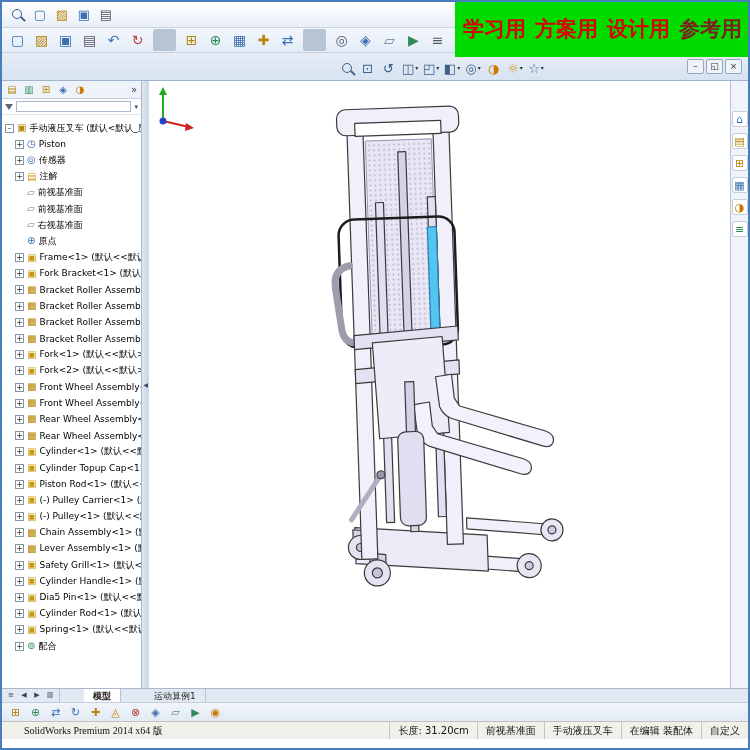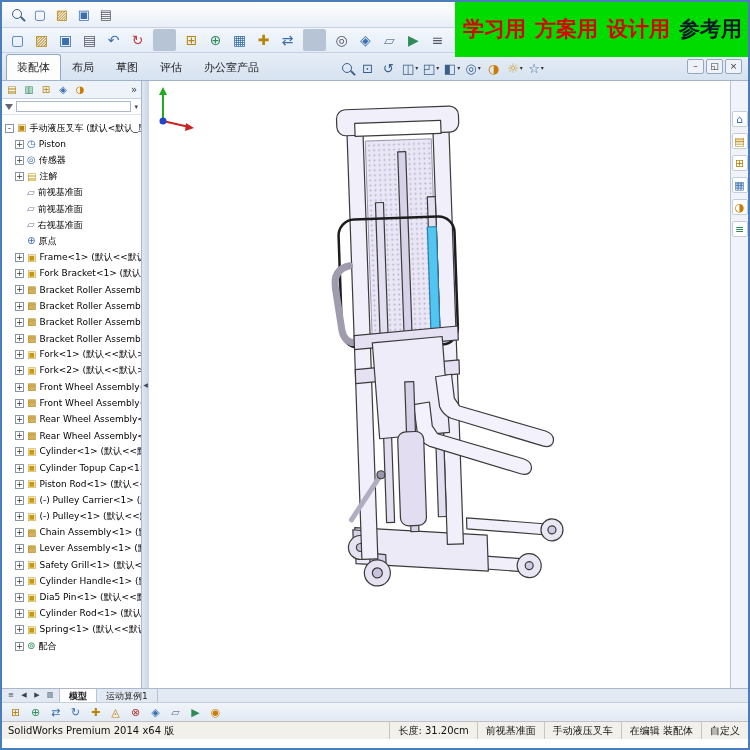--- a/index.html
+++ b/index.html
@@ -84,31 +84,31 @@
     background:#f0f4fa; border-left:1px solid #b6c3d4; display:flex; flex-direction:column;
     align-items:center; padding-top:30px; gap:6px; }
   .taskpane .icn { width:16px; height:16px; font-size:11px; background:#fff; border:1px solid #c4cfdd; }
 
   
   .tabsrow { position:absolute; top:688px; left:2px; right:2px; height:14px; background:#e2e9f2;
     border-top:1px solid #aab8ca; display:flex; align-items:stretch; }
   .navbtns { display:flex; align-items:center; gap:1px; padding:0 3px; border-right:1px solid #b8c4d4; }
   .navbtns .icn { width:12px; height:12px; font-size:7px; color:#345; }
   .btab { font-size:9px; padding:1px 9px 0; color:#222; border-right:1px solid #b8c4d4;
-    display:flex; align-items:center; white-space:nowrap; }
+    display:flex; align-items:center; white-space:nowrap;margin-left:24px; }
   .btab[data-active="true"] { background:#fff; font-weight:bold; }
 
   .btoolbar { position:absolute; top:702px; left:2px; right:2px; height:19px;
     background:linear-gradient(#f1f5fa,#e2eaf4); border-top:1px solid #c2cedd;
     display:flex; align-items:center; gap:1px; padding-left:4px; }
   .btoolbar .icn { width:19px; height:17px; font-size:11px; }
 
   .statusbar { position:absolute; top:721px; left:2px; right:2px; height:18px; background:#f1f0ea;
     border-top:1px solid #c0c0c0; display:flex; align-items:stretch; font-size:10px; color:#111; }
-  .sb-left { flex:1; display:flex; align-items:center; padding-left:6px; }
+  .sb-left { flex:1; display:flex; align-items:center; padding-left:22px;font-family:Liberation Serif, serif; }
   .sb-field { display:flex; align-items:center; padding:0 8px; border-left:1px solid #c6c6c0; white-space:nowrap; }
 
   
   .banner { position:absolute; top:0; right:0; width:295px; height:57px; background:#00dc00;
     z-index:150; display:flex; align-items:center; justify-content:center; gap:9px; }
   .banner span { font-size:21px; font-weight:bold; white-space:nowrap; }
 </style>
 </head>
 <body>
 
@@ -164,32 +164,20 @@
     <span class="icn" style="color: rgb(46, 139, 87);">▶</span>
 
     <span class="icn" style="color: rgb(85, 85, 102);">≡</span>
 
     <span class="icn" style="color: rgb(204, 122, 0);">◬</span>
 
     <span class="icn" style="color: rgb(58, 111, 176);">◫</span>
   </div>
 
 <div class="cmdrow">
-  <div class="cmdtabs">
-
-      <span class="cmdtab" data-active="true">装配体</span>
-
-      <span class="cmdtab" data-active="false">布局</span>
-
-      <span class="cmdtab" data-active="false">草图</span>
-
-      <span class="cmdtab" data-active="false">评估</span>
-
-      <span class="cmdtab" data-active="false">办公室产品</span>
-    </div>
   <div class="headsup">
 
       <span class="icn" data-kind="mag" style="color: rgb(58, 95, 138);">
         <span></span>
         <span class="caret"></span>
       </span>
 
       <span class="icn" style="color: rgb(58, 95, 138);">
         <span>⊡</span>
         <span class="caret"></span>
@@ -618,16 +606,16 @@
 </div>
 
 <div class="banner">
 
     <span style="color: rgb(221, 0, 0);">学习用</span>
 
     <span style="color: rgb(221, 0, 0);">方案用</span>
 
     <span style="color: rgb(221, 0, 0);">设计用</span>
 
-    <span style="color: #0f172a;">参考用</span>
+    <span style="color: #7f1d1d;">参考用</span>
   </div>
 
 <div class="frame"></div>
 
 </body></html>

